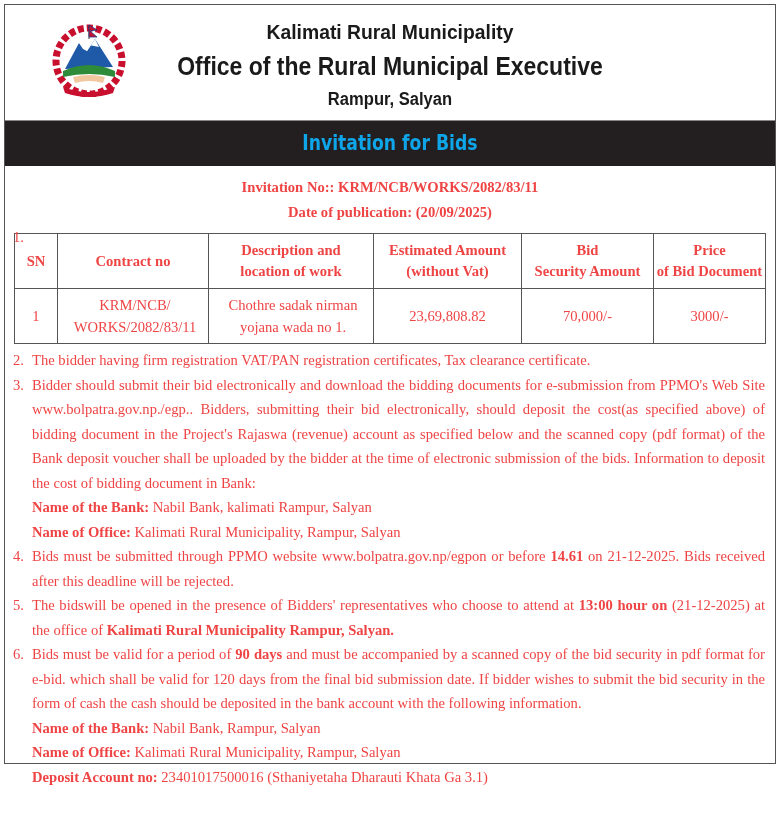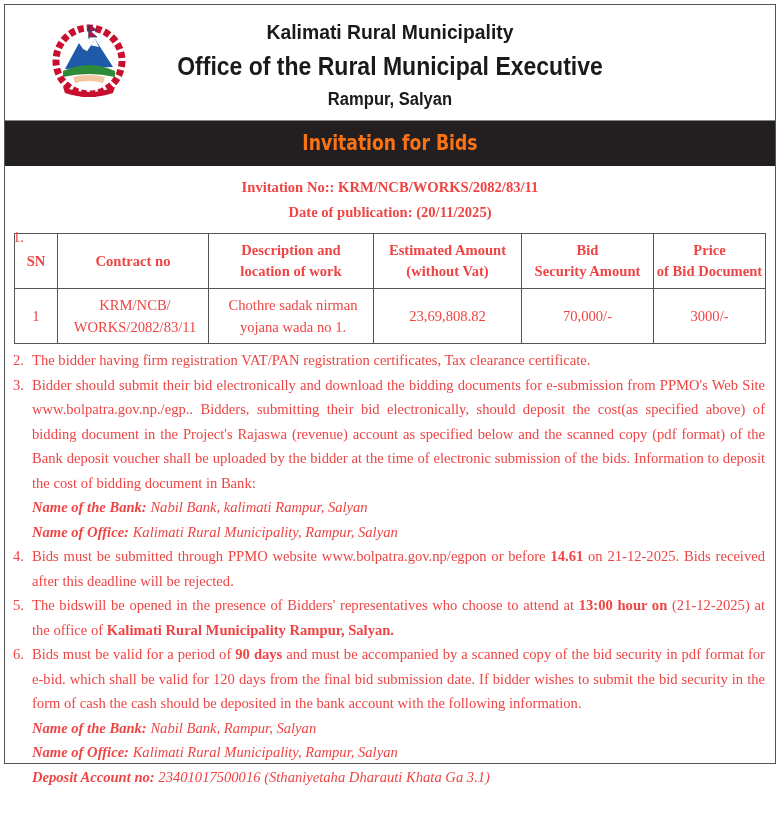--- a/index.html
+++ b/index.html
@@ -13,33 +13,33 @@
   .h1, .h2, .h3 {
     position: absolute; left: 0; width: 100%; text-align: center;
     font-family: "Liberation Sans", sans-serif; font-weight: bold; color: #1a1a1a;
     transform: scaleX(0.92);
   }
   .h1 { top: 15px; font-size: 21px; }
   .h2 { top: 47px; font-size: 25px; }
   .h3 { top: 84px; font-size: 18px; }
   .banner {
     position: absolute; left: 0; top: 116px; width: 100%; height: 45px;
-    background: #231f20; color: #f97316; text-align: center;
+    background: #231f20; color: #0ea5e9; text-align: center;
     font-family: "DejaVu Sans", sans-serif; font-weight: bold; font-size: 21px; line-height: 45px;
   }
   .banner span { display: inline-block; transform: scaleX(0.82); }
   .content {
     position: absolute; left: 0; top: 161px; width: 100%;
     font-family: "Liberation Serif", serif; font-size: 14.6px; color: #ef4444;
   }
   .center-bold { text-align: center; font-weight: bold; line-height: 25px; }
   .c1 { margin-top: 9px; }
   .para { position: relative; padding-left: 27px; padding-right: 10px; line-height: 24.5px; text-align: justify; }
   .para .num { position: absolute; left: 8px; top: 0; }
-  .sub { padding-left: 27px; line-height: 24.5px; font-style: italic; }
+  .sub { padding-left: 27px; line-height: 24.5px; }
   b { font-weight: bold; }
   table.bids {
     margin: 8px 0 0 9px; width: 752px; border-collapse: collapse;
     font-family: "Liberation Serif", serif; font-size: 14.6px;
   }
   table.bids th, table.bids td { border: 1px solid #555; text-align: center; vertical-align: middle; }
   table.bids th { font-weight: bold; height: 52px; line-height: 21px; }
   table.bids td { height: 52px; line-height: 22px; }
   table.bids td.left { text-align: center; padding-left: 5px; }
   .gap { height: 4px; }
@@ -66,21 +66,21 @@
     <div class="h2">Office of the Rural Municipal Executive</div>
     <div class="h3">Rampur, Salyan</div>
   </div>
 
   <div class="banner">
     <span>Invitation for Bids</span>
   </div>
 
   <div class="content">
     <div class="center-bold c1">Invitation No:: KRM/NCB/WORKS/2082/83/11</div>
-    <div class="center-bold">Date of publication: (20/11/2025)</div>
+    <div class="center-bold">Date of publication: (20/09/2025)</div>
 
     <div class="para">
       <span class="num">1.</span>
     </div>
 
     <table class="bids">
       <thead>
         <tr>
           <th style="width:40px"><span>SN</span></th>
           <th style="width:148px"><span>Contract no</span></th>

